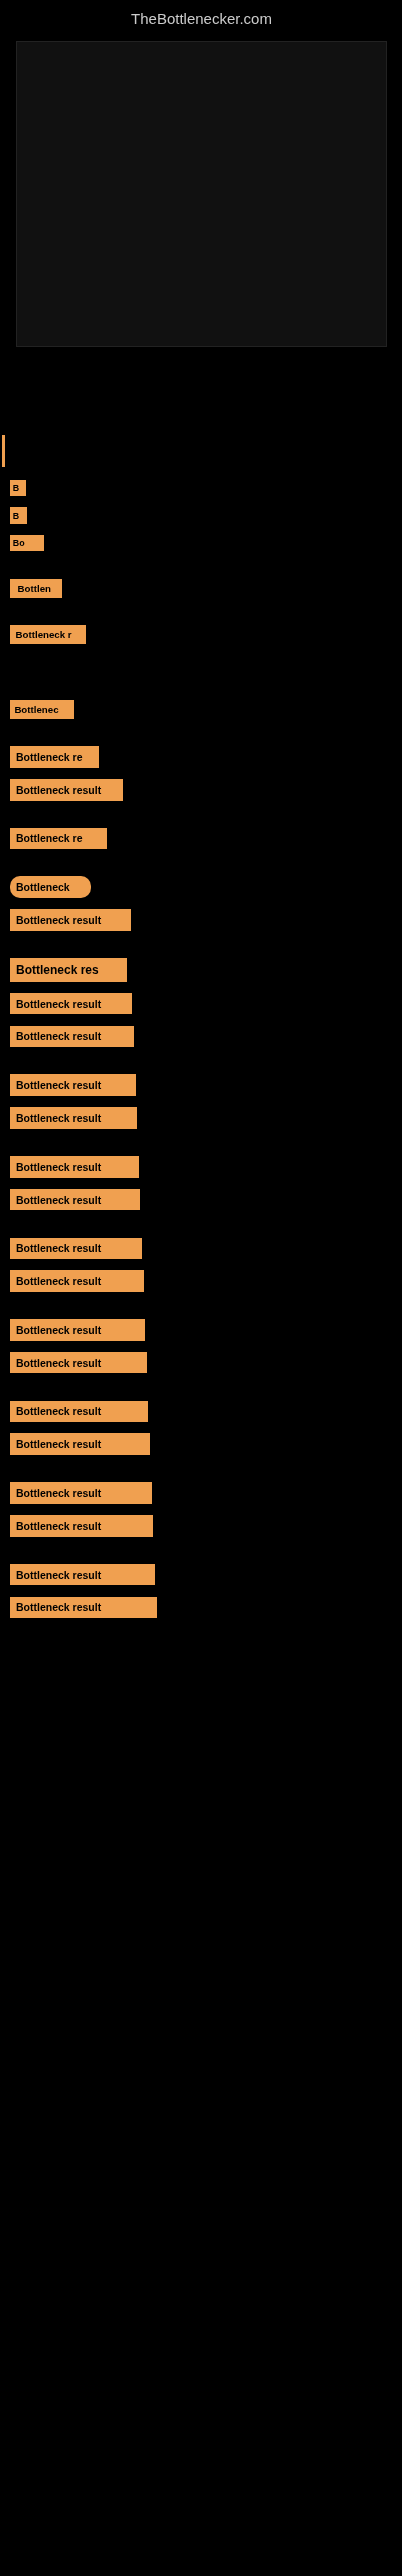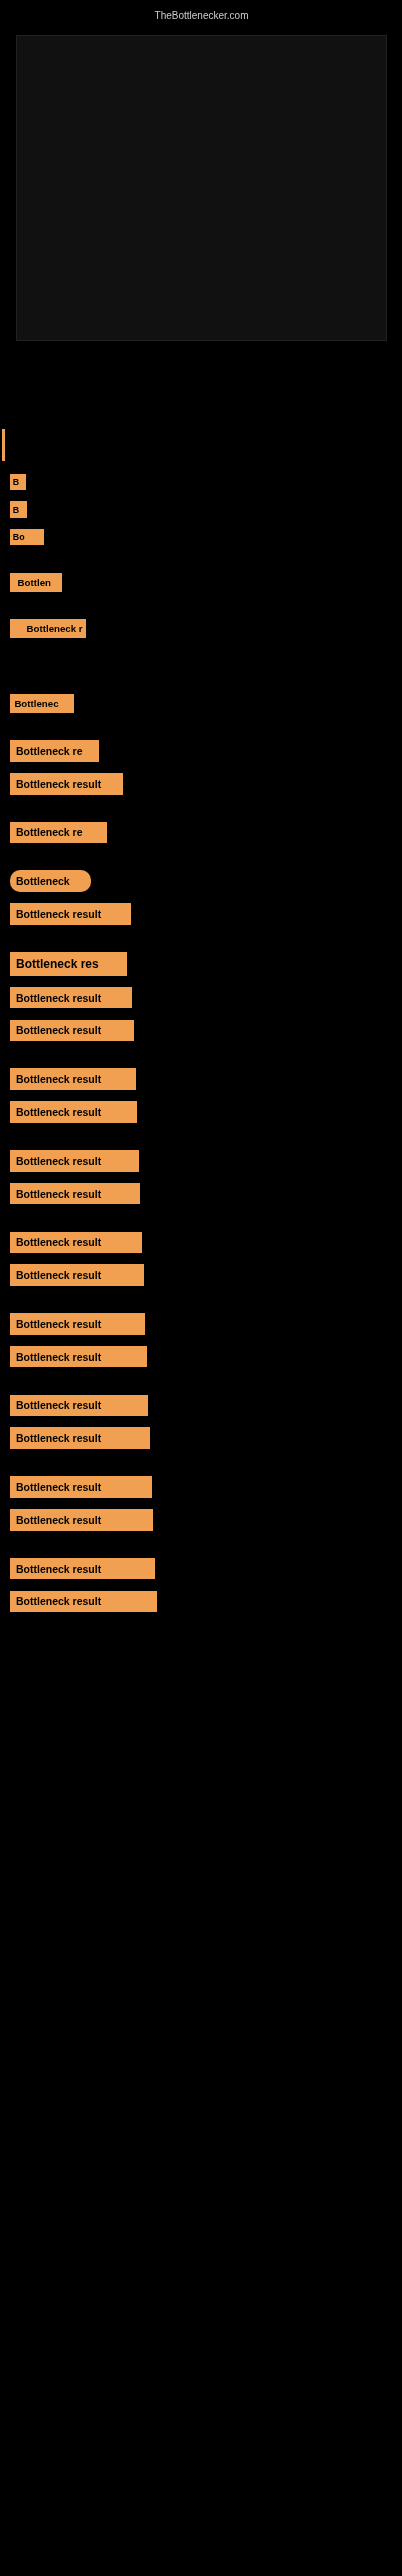--- a/index.html
+++ b/index.html
@@ -12,21 +12,21 @@
       background-color: #000000;
       width: 403px;
       min-height: 2576px;
       font-family: Arial, sans-serif;
       position: relative;
       overflow-x: hidden;
     }
 
     .site-title {
       color: #cccccc;
-      font-size: 10px;
+      font-size: 15px;
       text-align: center;
       padding: 9.7px 0 6.4px 0;
       font-weight: normal;
     }
 
     .chart-area {
       width: 100%;
       height: 338px;
       background-color: #000000;
       position: relative;
@@ -102,21 +102,21 @@
 
   <div class="gap-row"></div>
 
   <div class="result-row">
     <div class="result-label" style="width: 52px; font-size: 9.7px; padding: 4px 8px;">Bottlen</div>
   </div>
 
   <div class="gap-row"></div>
 
   <div class="result-row">
-    <div class="result-label" style="width: 76px; font-size: 9.7px; padding: 4px 17px;">Bottleneck r</div>
+    <div class="result-label" style="width: 76px; font-size: 9.7px; padding: 4px 6px;">Bottleneck r</div>
   </div>
 
   <div class="result-row">
     <div class="result-label" style="width: 64px; font-size: 9.7px; padding: 4px 4.8px; margin-top: 45px;">Bottlenec</div>
   </div>
 
   <div class="gap-row"></div>
 
   <div class="result-row">
     <div class="result-label" style="width: 89px; font-size: 10.5px; padding: 4.8px 6.4px;">Bottleneck re</div>

